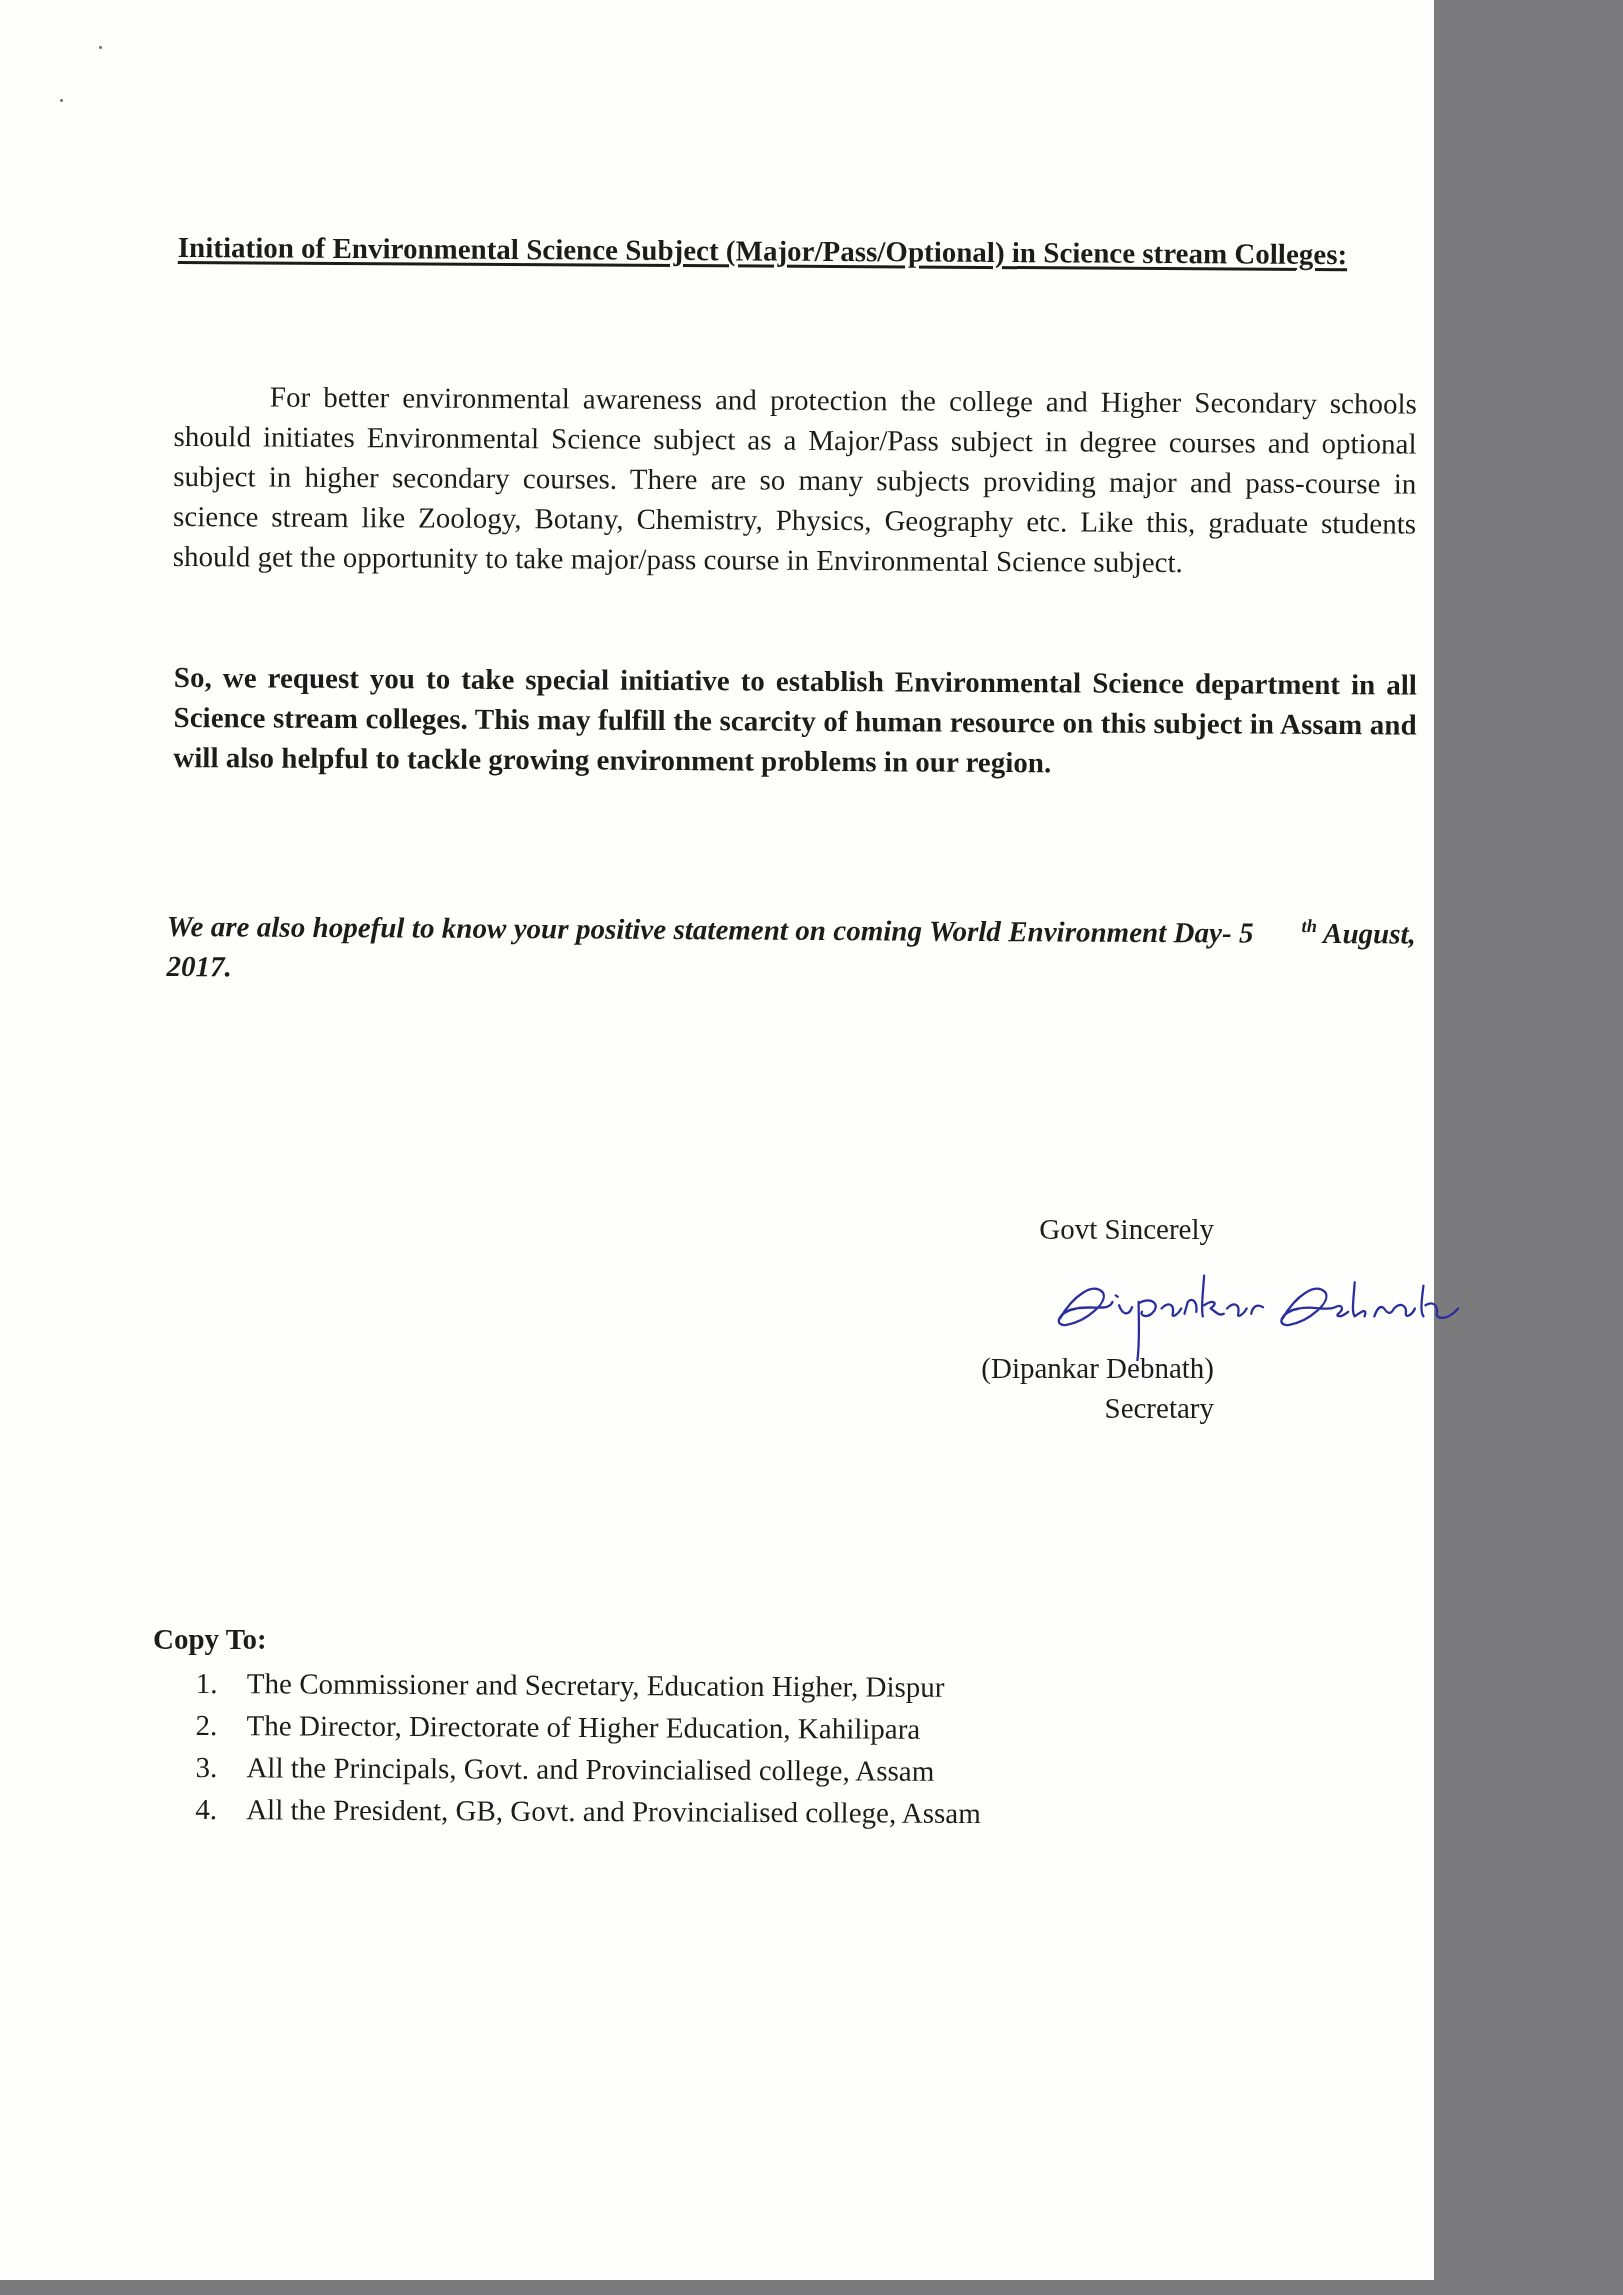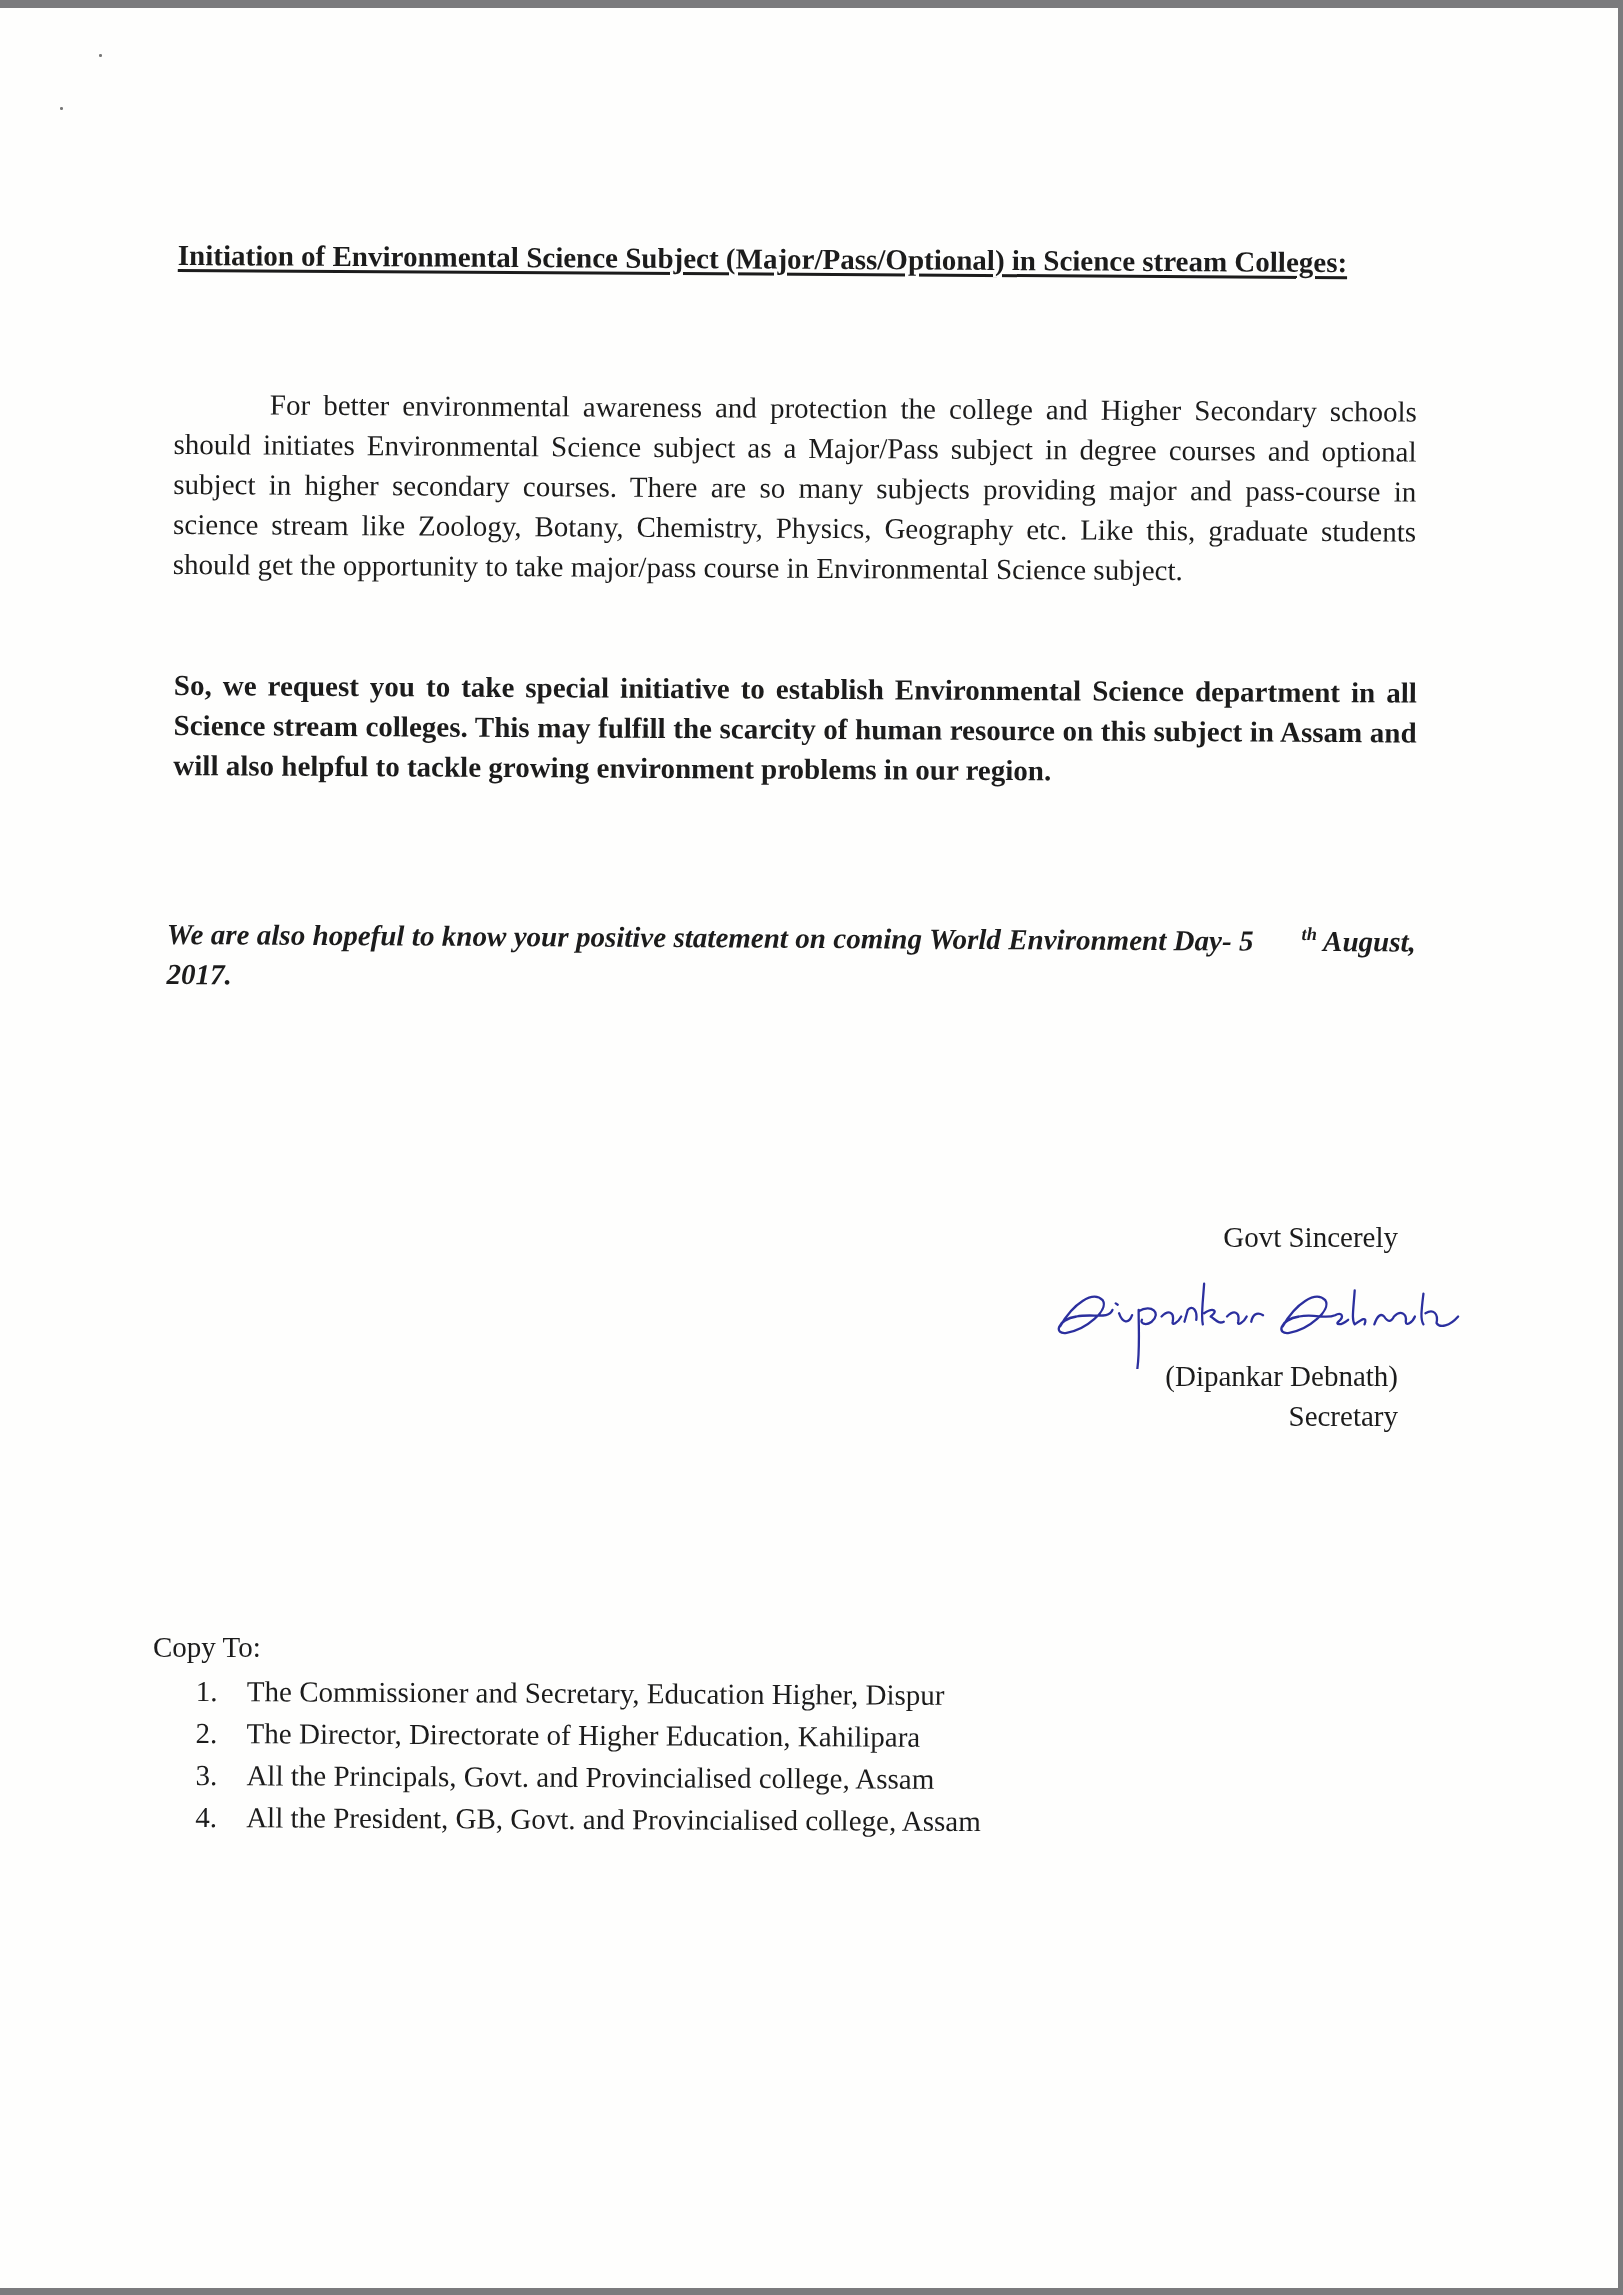--- a/index.html
+++ b/index.html
@@ -11,22 +11,22 @@
       height: 2295px;
       background: #7b7b7d;
       position: relative;
       overflow: hidden;
       font-family: "Liberation Serif", "DejaVu Serif", serif;
       color: #1c1c1c;
     }
     .page {
       position: absolute;
       left: 0;
-      top: 8px;
-      width: 1618px;
+      top: 0;
+      width: 1434px;
       height: 2280px;
       background: #fefefd;
     }
     .speck {
       position: absolute;
       width: 2.6px;
       height: 3.3px;
       background: #777;
       border-radius: 1.3px;
     }
@@ -94,20 +94,21 @@
       top: 1256px;
       width: 419px;
       height: 105px;
     }
     .copy-label {
       position: absolute;
       left: 153px;
       top: 1620px;
       font-size: 29px;
       line-height: 39px;
+      font-weight: bold;
     }
     .copy-list {
       position: absolute;
       left: 196px;
       top: 1662px;
       margin: 0;
       padding: 0;
       list-style: none;
       transform: rotate(0.3deg);
       transform-origin: left top;

